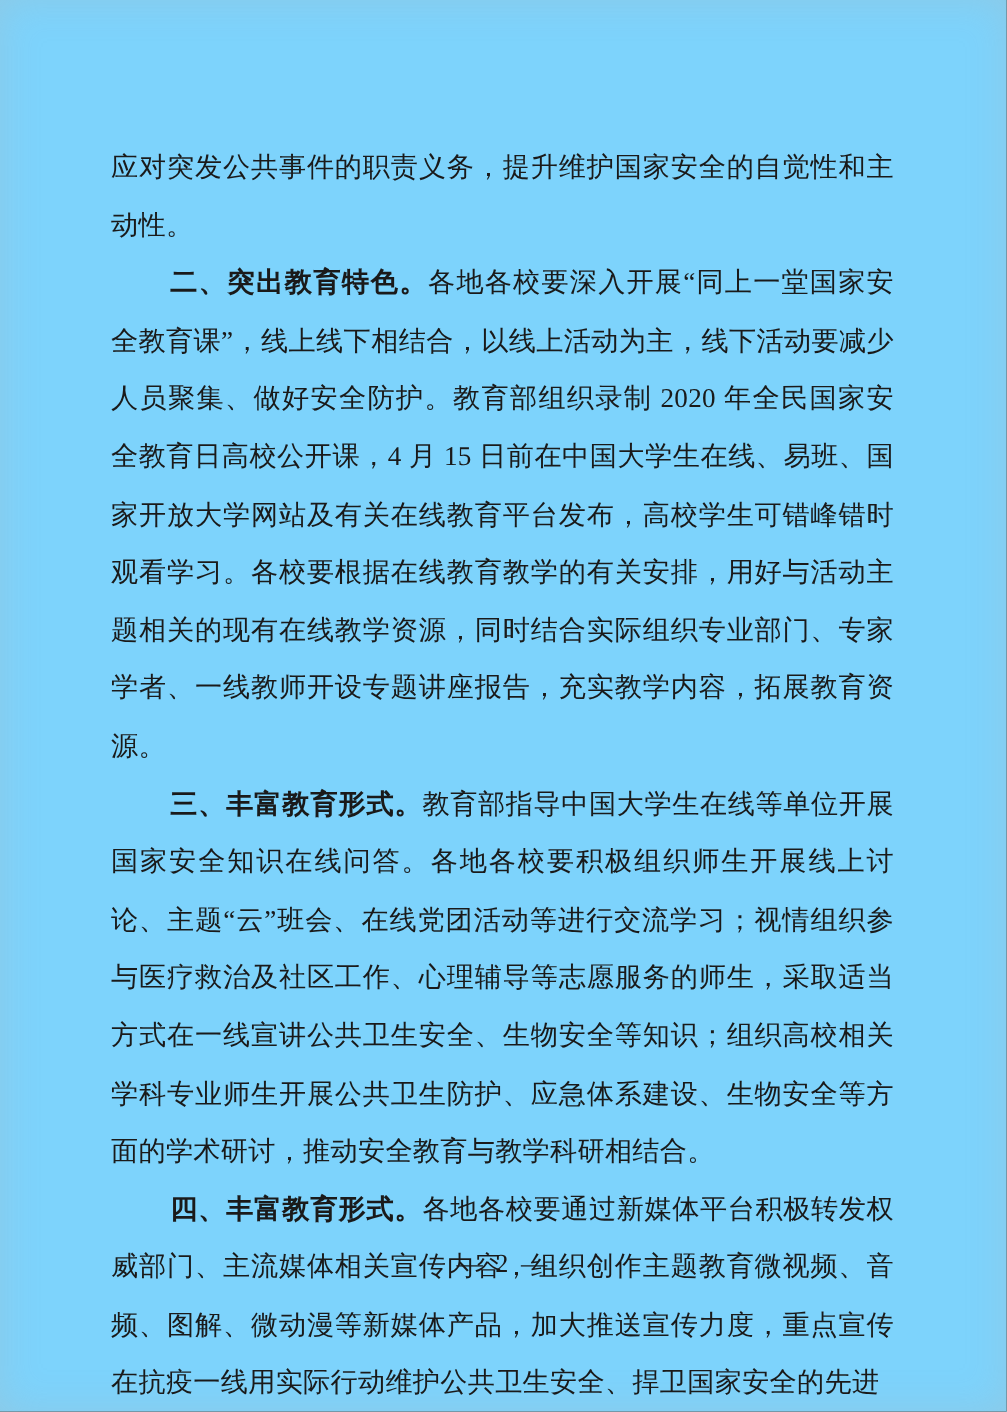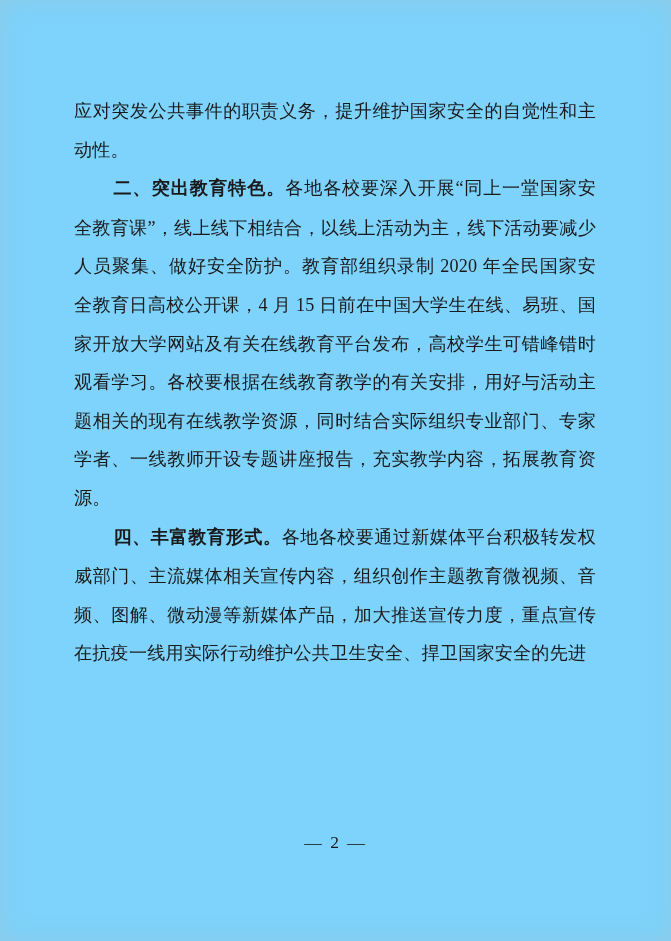--- a/index.html
+++ b/index.html
@@ -39,21 +39,21 @@
     margin: 0;
     word-break: break-all;
   }
   .para + .para {
     margin-top: 0px;
   }
   .indent {
     text-indent: 2.18em;
   }
   .heading-run {
-    font-family: Liberation Mono, monospace;
+    font-family: Liberation Sans, sans-serif;
     font-weight: bold;
     letter-spacing: 0.4px;
   }
   .pagenum {
     position: absolute;
     left: 0;
     right: 0;
     top: 832px;
     text-align: center;
     font-size: 17.5px;
@@ -70,20 +70,23 @@
   <div id="doc-body">
 
     <p class="para">
       <span>应对突发公共事件的职责义务，提升维护国家安全的自觉性和主动性。</span>
     </p>
 
     <p class="para indent">
       <span class="heading-run">二、突出教育特色。</span><span>各地各校要深入开展“同上一堂国家安全教育课”，线上线下相结合，以线上活动为主，线下活动要减少人员聚集、做好安全防护。教育部组织录制 2020 年全民国家安全教育日高校公开课，4 月 15 日前在中国大学生在线、易班、国家开放大学网站及有关在线教育平台发布，高校学生可错峰错时观看学习。各校要根据在线教育教学的有关安排，用好与活动主题相关的现有在线教学资源，同时结合实际组织专业部门、专家学者、一线教师开设专题讲座报告，充实教学内容，拓展教育资源。</span>
     </p>
 
+    <p class="para indent">
+      <span class="heading-run">三、丰富教育形式。</span><span>教育部指导中国大学生在线等单位开展国家安全知识在线问答。各地各校要积极组织师生开展线上讨论、主题“云”班会、在线党团活动等进行交流学习；视情组织参与医疗救治及社区工作、心理辅导等志愿服务的师生，采取适当方式在一线宣讲公共卫生安全、生物安全等知识；组织高校相关学科专业师生开展公共卫生防护、应急体系建设、生物安全等方面的学术研讨，推动安全教育与教学科研相结合。</span>
+    </p>
 
     <p class="para indent">
       <span class="heading-run">四、丰富教育形式。</span><span>各地各校要通过新媒体平台积极转发权威部门、主流媒体相关宣传内容，组织创作主题教育微视频、音频、图解、微动漫等新媒体产品，加大推送宣传力度，重点宣传在抗疫一线用实际行动维护公共卫生安全、捍卫国家安全的先进</span>
     </p>
 
   </div>
 
   <div class="pagenum">— 2 —</div>
 
 </div>

